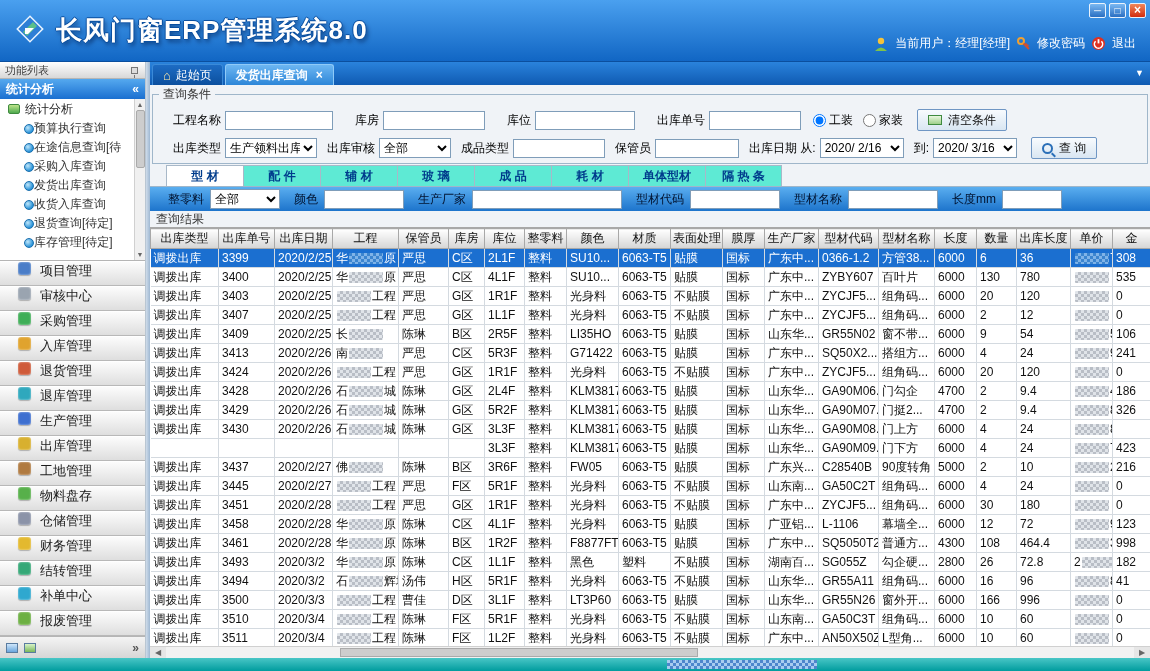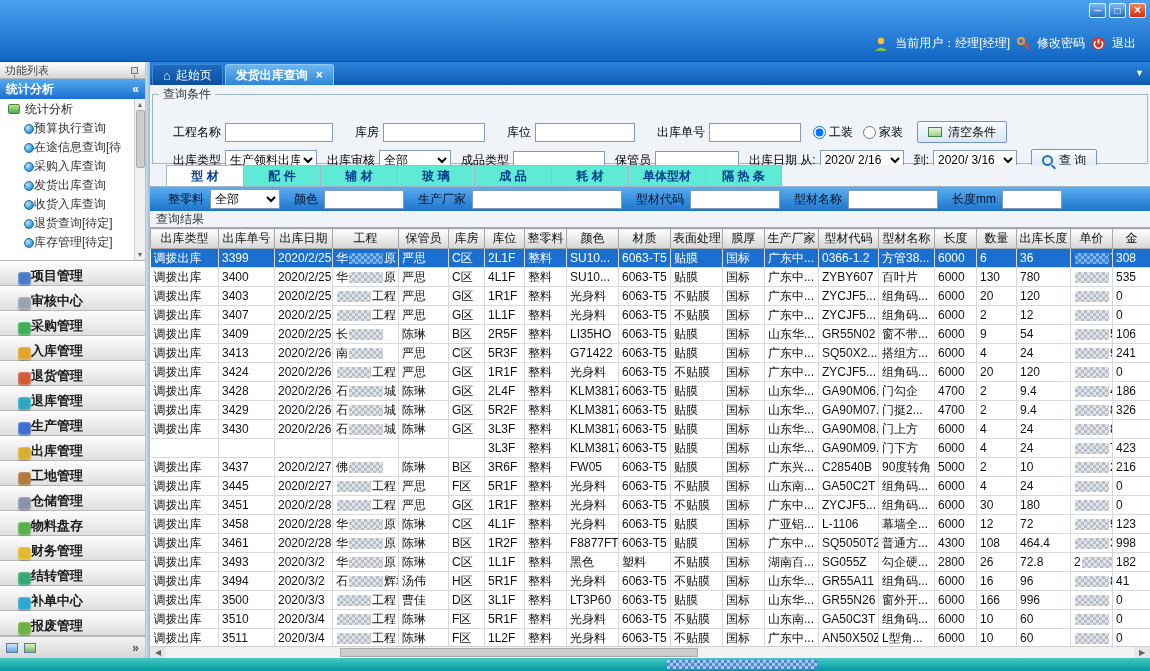--- a/index.html
+++ b/index.html
@@ -34,39 +34,39 @@
   .tree{height:162px;background:#fff;position:relative;overflow:hidden;border-bottom:1px solid #b5b5b5}
   .tree-root{display:flex;align-items:center;gap:5px;height:20px;padding-left:8px;color:#222;cursor:pointer}
   .folder-ico{width:12px;height:10px;background:linear-gradient(#bde48a,#4faa4f);border:1px solid #3f8a3f;border-radius:2px}
   .tree-item{display:flex;align-items:center;height:19px;padding-left:24px;color:#333;cursor:pointer;white-space:nowrap}
   .titem-dot{width:10px;height:10px;border-radius:50%;background:radial-gradient(circle at 35% 35%,#bfe6fa,#2a93d8 70%);border:1px solid #1a6fae;flex:none}
   .vscroll{position:absolute;top:0;right:0;width:11px;height:100%;background:#f0f0f0;border-left:1px solid #d0d0d0;display:flex;flex-direction:column;align-items:center;cursor:pointer}
   .varrow{font-size:7px;color:#666;height:11px;line-height:11px}
   .vthumb{width:9px;height:58px;background:#cdcdcd;border:1px solid #aaa;border-radius:2px}
   .varrow.bottom{margin-top:auto}
   .modules{flex:none}
-  .module-btn{height:25px;background:linear-gradient(#fcfcfc,#dedede);border-bottom:1px solid #b8b8b8;border-top:1px solid #fff;display:flex;align-items:flex-end;padding-left:18px;font-weight:bold;font-size:13px;color:#1a1a1a;cursor:pointer}
+  .module-btn{height:25px;background:linear-gradient(#fcfcfc,#dedede);border-bottom:1px solid #b8b8b8;border-top:1px solid #fff;display:flex;align-items:flex-start;gap:9px;padding-left:18px;font-weight:normal;font-size:13px;color:#1a1a1a;cursor:pointer}
   .mod-ico{width:13px;height:13px;border-radius:3px;box-shadow:inset 0 0 2px rgba(255,255,255,.7),0 1px 1px rgba(0,0,0,.25);flex:none}
   .sb-footer{height:22px;margin-top:auto;background:linear-gradient(#f4f4f4,#d6d6d6);border-top:1px solid #b5b5b5;display:flex;align-items:center;gap:6px;padding:0 6px}
   .sbf-ico{width:12px;height:10px;border:1px solid #5a7ca0;cursor:pointer}
   .sbf-ico.a{background:linear-gradient(#cfe6fa,#6aa6dd)}
   .sbf-ico.b{background:linear-gradient(#d8f3c8,#7ab85a)}
   .chev{margin-left:auto;color:#555;font-weight:bold;cursor:pointer}
 
   
   .tabbar{height:23px;background:linear-gradient(#2a83dc,#0f5ab2);display:flex;align-items:flex-end;padding-left:2px;position:relative}
   .tab{display:flex;align-items:center;gap:5px;height:21px;padding:0 10px;border-radius:3px 3px 0 0;color:#fff;cursor:pointer;margin-right:2px}
   .tab.home{background:linear-gradient(#1d6cc4,#0b4f9e);border:1px solid #3a8ad8;border-bottom:none}
   .tab.active{background:linear-gradient(#6cb6f2,#2d86d8);border:1px solid #8fcaf8;border-bottom:none;font-weight:bold}
   .home-ico{font-size:13px;color:#ffe9a8}
   .tab-close{font-weight:bold;margin-left:3px;cursor:pointer}
   .tab-dd{position:absolute;right:6px;top:6px;color:#fff;font-size:9px;cursor:pointer}
 
   
-  fieldset.query{height:78px;margin:1px 2px;border:1px solid #9fb6ca;background:transparent;padding:15px 0 0 0}
+  fieldset.query{height:78px;margin:1px 2px;border:1px solid #9fb6ca;background:transparent;padding:3px 0 0 0}
   fieldset.query legend{margin-left:6px;padding:0 4px;color:#333}
   .qrow{display:flex;align-items:center;height:28px;padding-left:20px;white-space:nowrap}
   .qrow label.fl{color:#000;margin-right:4px}
   .gap{width:22px;flex:none}
   .gap-s{width:10px;flex:none}
   .ti{border:1px solid #7f9db9;height:19px;font-size:12px;padding:0 3px;background:#fff}
   .w108{width:108px}.w102{width:102px}.w100{width:100px}.w92{width:92px}.w84{width:84px}
   select{border:1px solid #7f9db9;height:20px;font-size:12px;background:#fff}
   .s104{width:92px}.s72{width:72px}.s84{width:84px}
   .radios{display:flex;align-items:center;gap:10px;margin-left:12px}
@@ -113,20 +113,30 @@
     background-size:6px 6px;background-position:0 0,3px 3px}
 </style>
 </head>
 <body>
 
 <div class="titlebar">
   <div class="win-controls">
     <div class="wbtn min">─</div>
     <div class="wbtn max">□</div>
     <div class="wbtn close">×</div>
+  </div>
+  <div class="brand">
+    <span>
+      <svg width="36" height="36" viewBox="0 0 36 36">
+        <rect x="9" y="9" width="18" height="18" transform="rotate(45 18 18)" fill="#2e7fd6" stroke="#eaf4ff" stroke-width="1.5"></rect>
+        <path d="M11 21 L21 11 L25 15 L15 25 Z" fill="#5bc08a"></path>
+        <path d="M13 17 h9 l-6 6 h-3 Z" fill="#ffffff"></path>
+      </svg>
+    </span>
+    <span class="app-title">长风门窗ERP管理系统8.0</span>
   </div>
   <div class="user-area">
     <span>
       <svg width="16" height="16">
           <circle cx="8" cy="5" r="3.2" fill="#f5c33b"></circle>
           <path d="M2 15 q6 -7 12 0 z" fill="#7ec24a"></path>
         </svg>
     </span>
     <span>当前用户：经理[经理]</span>
     <span>
@@ -230,26 +240,26 @@
         </div>
         <div class="module-btn">
           <span class="mod-ico" style="background: rgb(216, 176, 47);"></span>
           <span>出库管理</span>
         </div>
         <div class="module-btn">
           <span class="mod-ico" style="background: rgb(176, 122, 64);"></span>
           <span>工地管理</span>
         </div>
         <div class="module-btn">
+          <span class="mod-ico" style="background: rgb(87, 176, 74);"></span>
+          <span>物料盘存</span>
+        </div>
+        <div class="module-btn">
           <span class="mod-ico" style="background: rgb(139, 147, 168);"></span>
           <span>仓储管理</span>
-        </div>
-        <div class="module-btn">
-          <span class="mod-ico" style="background: rgb(87, 176, 74);"></span>
-          <span>物料盘存</span>
         </div>
         <div class="module-btn">
           <span class="mod-ico" style="background: rgb(227, 185, 47);"></span>
           <span>财务管理</span>
         </div>
         <div class="module-btn">
           <span class="mod-ico" style="background: rgb(53, 168, 119);"></span>
           <span>结转管理</span>
         </div>
         <div class="module-btn">

